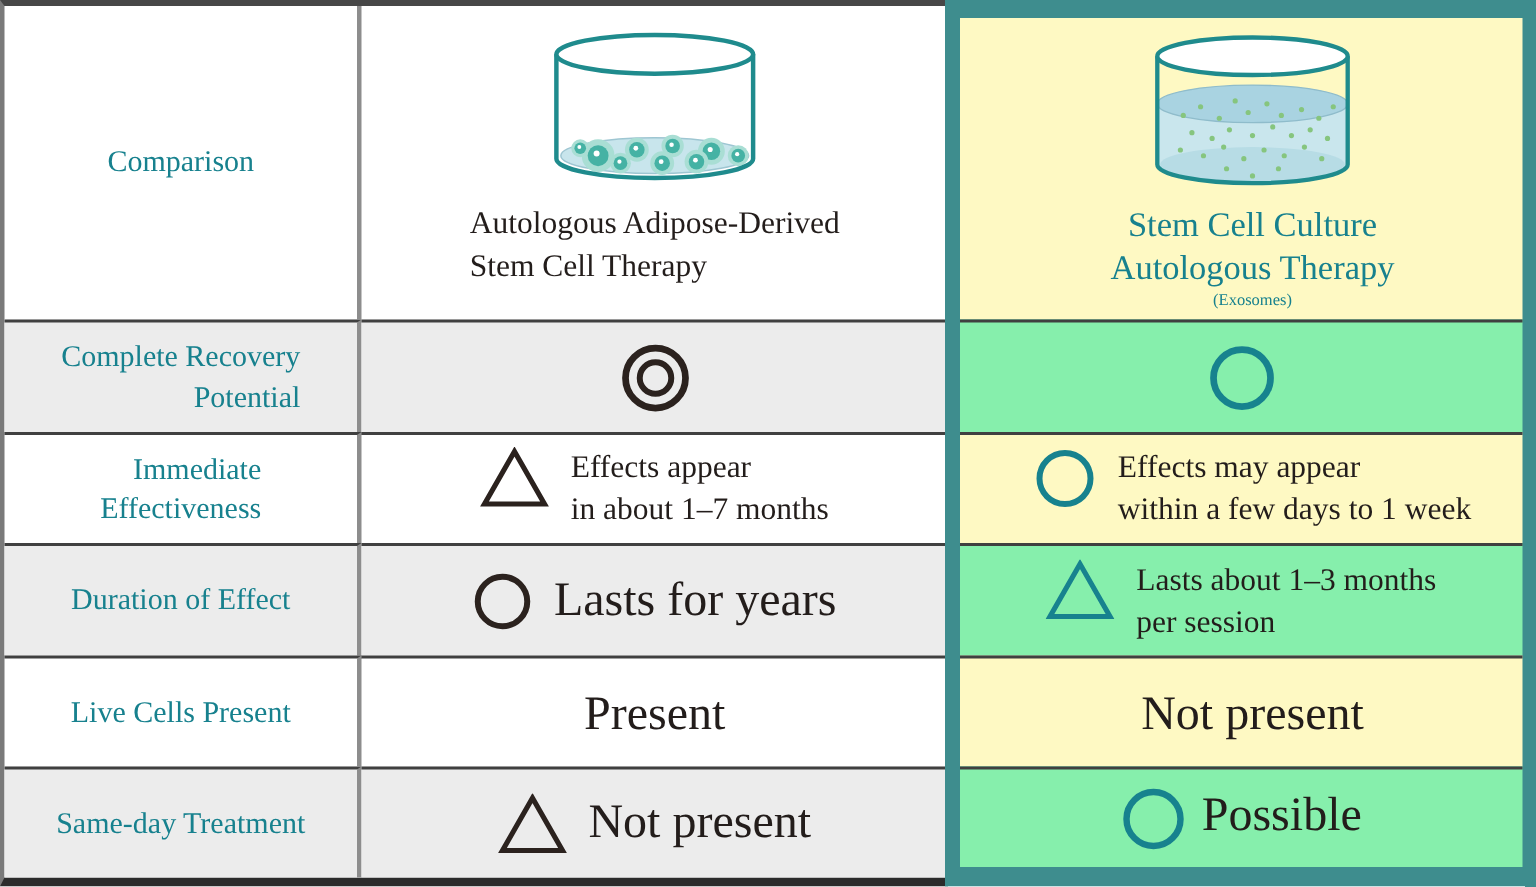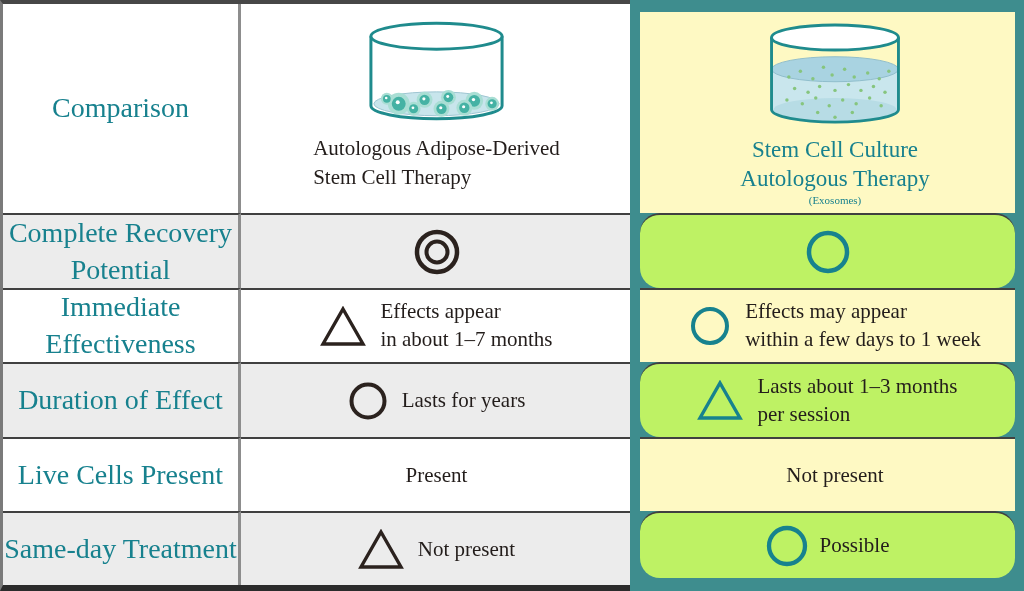--- a/index.html
+++ b/index.html
@@ -16,44 +16,44 @@
     border-bottom:6px solid #2b2b2b;
     display:grid;
     grid-template-columns:238px 1fr;
     grid-template-rows:209px 75px 74px 75px 74px 74px;
   }
   .cell { display:flex; align-items:center; justify-content:center; overflow:hidden; }
   .label-cell { border-right:3px solid #8d8d8d; }
   .hr { border-top:2px solid #404040; }
   .bg-gray { background:#ececec; }
 
-  .label { color:#17818e; font-size:28px; text-align:center; line-height:1.32; }
+  .label { color:#17818e; font-size:20px; text-align:right; line-height:1.32; }
   .line { display:block; }
 
   .header-cell { flex-direction:column; justify-content:flex-start; padding-top:15px; }
   .therapy-name { margin-top:9px; text-align:left; font-size:21px; color:#231d1b; line-height:1.38; }
   .right-name { margin-top:5px; text-align:center; color:#17818e; font-size:23px; line-height:1.28; }
   .subtitle { display:block; font-size:11px; line-height:1.2; }
 
-  .sym-text { display:flex; align-items:center; gap:14px; }
+  .sym-text { display:flex; gap:14px; }
   .small-text { font-size:21px; color:#231d1b; line-height:1.33; text-align:left; }
-  .big-text { font-size:21px; color:#231d1b; }
+  .big-text { font-size:32px; color:#231d1b; }
   svg.sym { flex:none; display:block; }
 
   
   .right-panel {
     position:absolute; left:630px; top:0; width:394px; height:591px;
     background:#3e8d8e;
     padding:12px 9px 13px 10px;
   }
   .right-inner {
     width:100%; height:100%;
     display:grid; grid-template-rows:201px 75px 74px 75px 74px 1fr;
   }
-  .bg-mint { background:#bef264;border-radius:20px; }
+  .bg-mint { background:#86efac; }
   .bg-offwhite { background:#fef9c3;padding-left:15px; }
 </style>
 </head>
 <body>
 
 <div class="canvas">
 
   <div class="main">
 
     <div class="cell label-cell">

